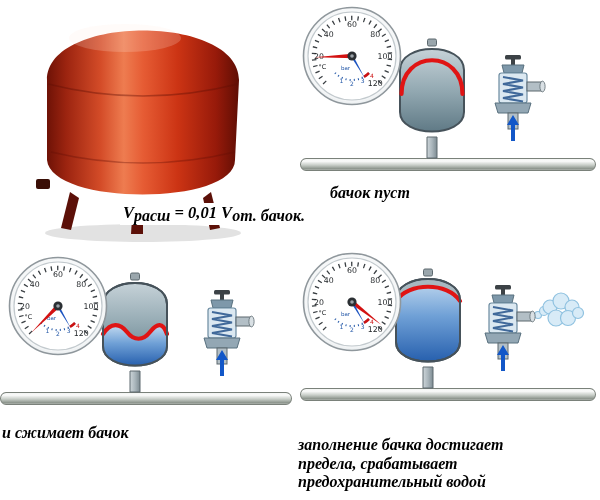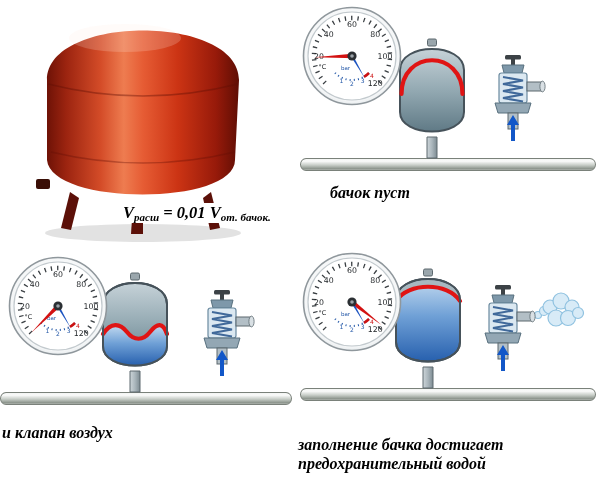--- a/index.html
+++ b/index.html
@@ -7,21 +7,21 @@
   svg.layer{position:absolute;overflow:visible;}
   .gauge{width:100px;height:100px;}
   .dtank{width:80px;height:120px;}
   .valve{width:70px;height:90px;}
   .valve.wide{width:120px;height:90px;}
   .pipe{position:absolute;height:13px;box-sizing:border-box;
         background:linear-gradient(180deg,#f2f4f2 0%,#fafbfa 20%,#c8cec8 55%,#8d958d 88%,#aeb4ae 100%);
         border:1px solid #7a817a;border-radius:6px/50%;}
   .caption{position:absolute;font-style:italic;font-weight:bold;font-size:16px;line-height:1.17;text-align:left;}
   .formula{position:absolute;font-style:italic;font-weight:bold;font-size:16.5px;background:#fff;padding:0 3px;white-space:nowrap;}
-  .formula .sub{font-size:11px;vertical-align:-3px;}
+  .formula .sub{font-size:16px;vertical-align:-3px;}
   text.gt{font-family:"DejaVu Sans",sans-serif;font-size:7.8px;fill:#1d2124;text-anchor:middle;}
   text.gb{font-family:"DejaVu Sans",sans-serif;font-size:6px;fill:#2458a8;text-anchor:middle;}
   text.gbr{font-family:"DejaVu Sans",sans-serif;font-size:6px;fill:#cc1111;text-anchor:middle;}
   text.gbu{font-family:"DejaVu Sans",sans-serif;font-size:5.5px;fill:#2458a8;text-anchor:middle;}
   text.gtc{font-family:"DejaVu Sans",sans-serif;font-size:6.5px;fill:#1d2124;text-anchor:middle;}
 </style>
 </head>
 <body>
 
 <div id="canvas">
@@ -180,21 +180,21 @@
       <polygon points="47.7,53 50,12.5 52.3,53" fill="#d31111"></polygon>
     </g>
     <g transform="rotate(150 50 50)">
       <polygon points="48.8,50 50,24 51.2,50" fill="#1a52c0"></polygon>
     </g>
     <circle cx="50" cy="50" r="4.6" fill="#2b2f33"></circle>
     <circle cx="50" cy="50" r="1.8" fill="#9aa2a8"></circle>
   </svg>
 
   <div class="caption" style="left:2px;top:424px;width:290px">
-    <div>и клапан воздух</div>
+    <div>и сжимает бачок</div>
   </div>
 
   <div class="pipe" style="left:300px;top:388px;width:296px"></div>
 
   <svg class="layer dtank" style="left:388px;top:268px" viewBox="0 0 80 120">
     <path d="M35,99 h10 v21 h-10 z" fill="url(#gNeck)" stroke="#5c686e" stroke-width="1"></path>
     <rect x="35.5" y="1" width="9" height="7" rx="1.5" fill="#9aa6ac" stroke="#5c686e"></rect>
     <path d="M8,32 C8,4 72,4 72,32 L72,74 C72,100 8,100 8,74 Z" fill="url(#gWater)" stroke="#46525a" stroke-width="2"></path>
     <path d="M8,33 C8,5 72,5 72,33 C60,14 20,14 8,33 Z" fill="#a7b8c0"></path>
     <path d="M8,33 C20,14 60,14 72,33" fill="none" stroke="#e01414" stroke-width="4.2" stroke-linecap="round"></path>
@@ -247,16 +247,17 @@
     </g>
     <g transform="rotate(150 50 50)">
       <polygon points="48.8,50 50,24 51.2,50" fill="#1a52c0"></polygon>
     </g>
     <circle cx="50" cy="50" r="4.6" fill="#2b2f33"></circle>
     <circle cx="50" cy="50" r="1.8" fill="#9aa2a8"></circle>
   </svg>
 
   <div class="caption" style="left:298px;top:436px;width:300px">
     <div>заполнение бачка достигает</div>
+    <div>предела, срабатывает</div>
     <div>предохранительный водой</div>
   </div>
 
 </div>
 
 </body></html>

